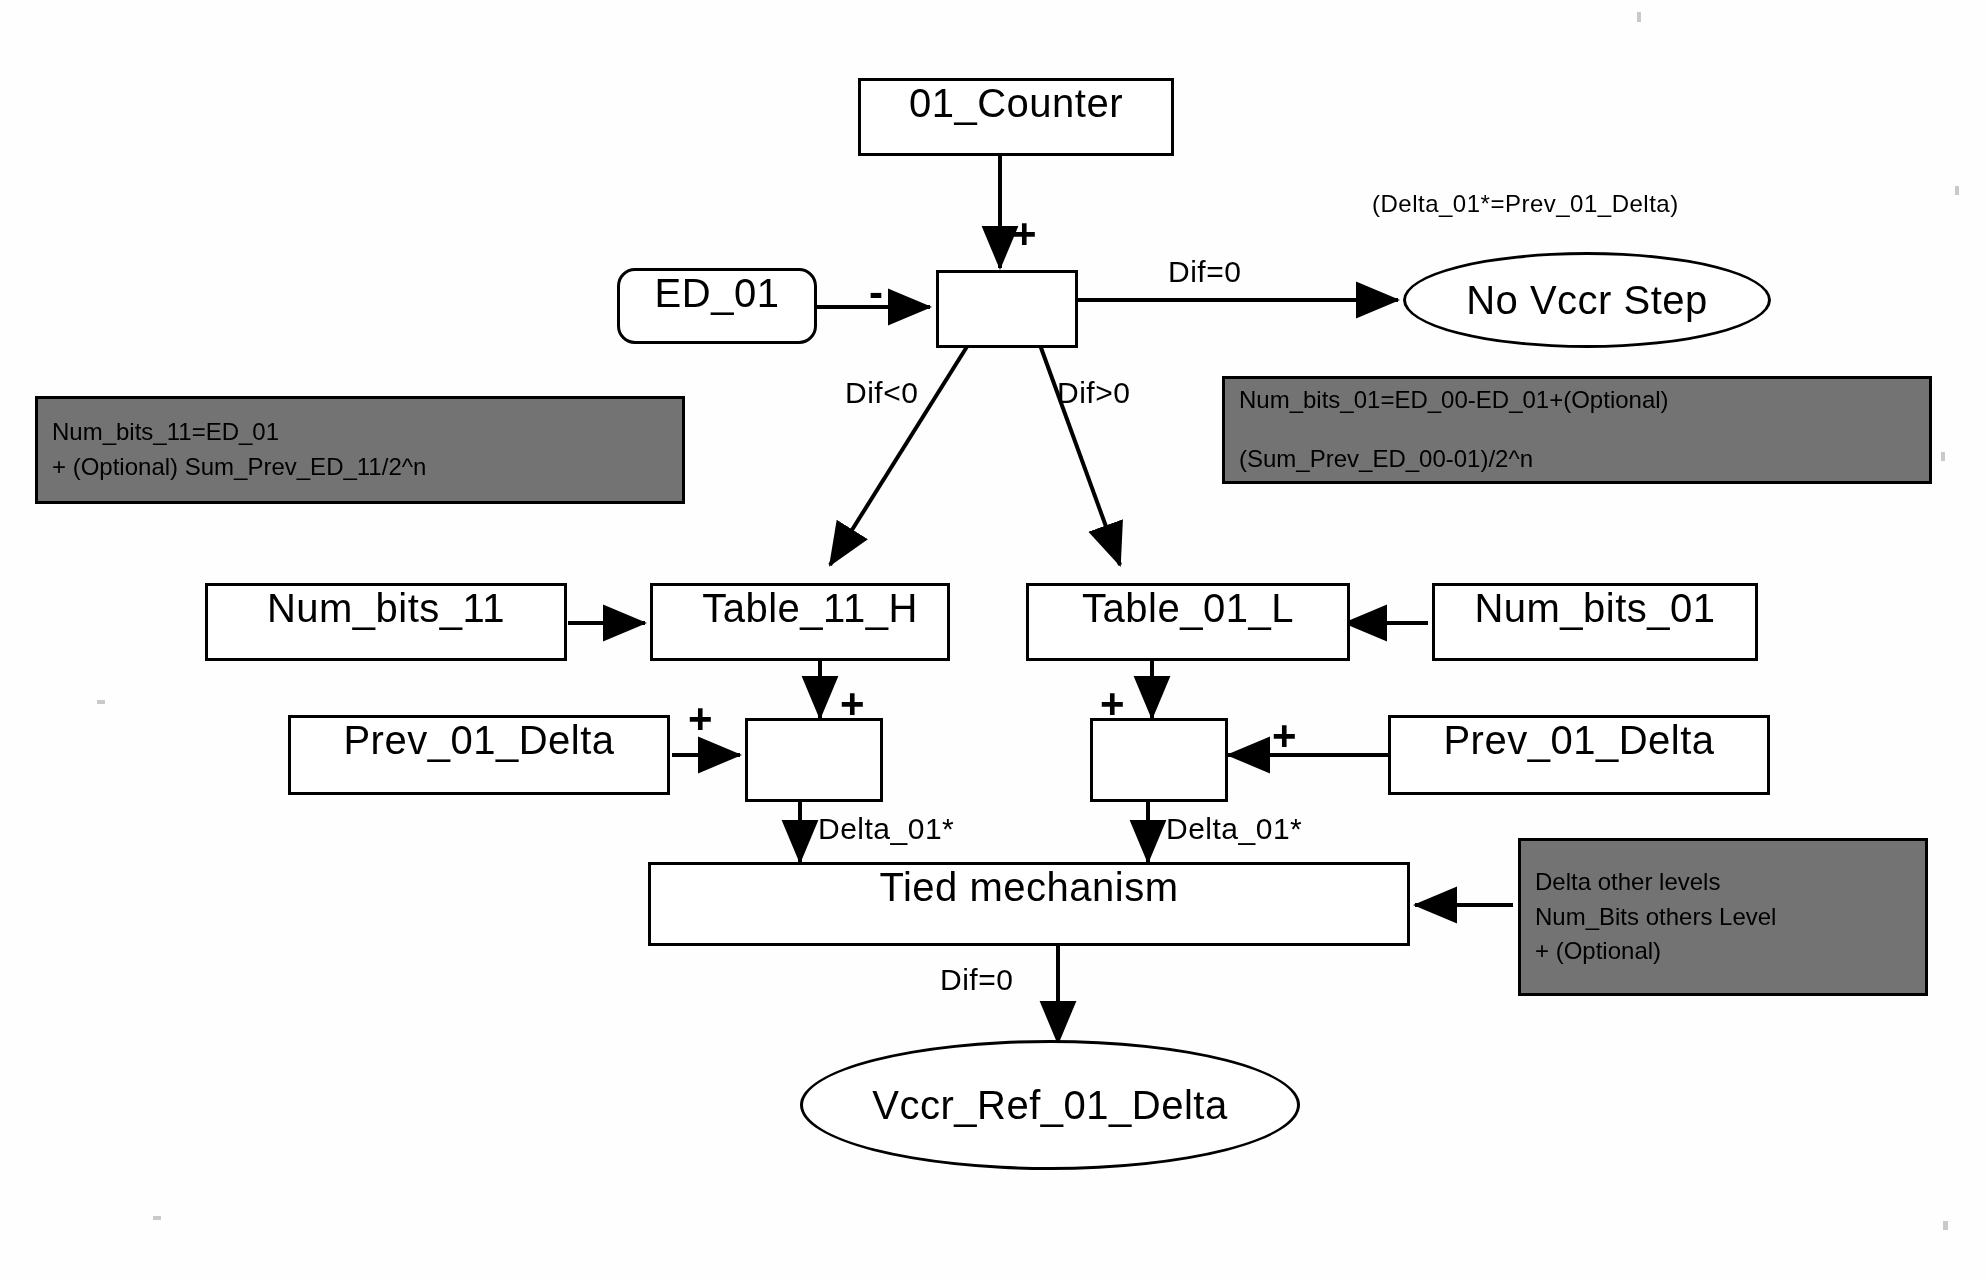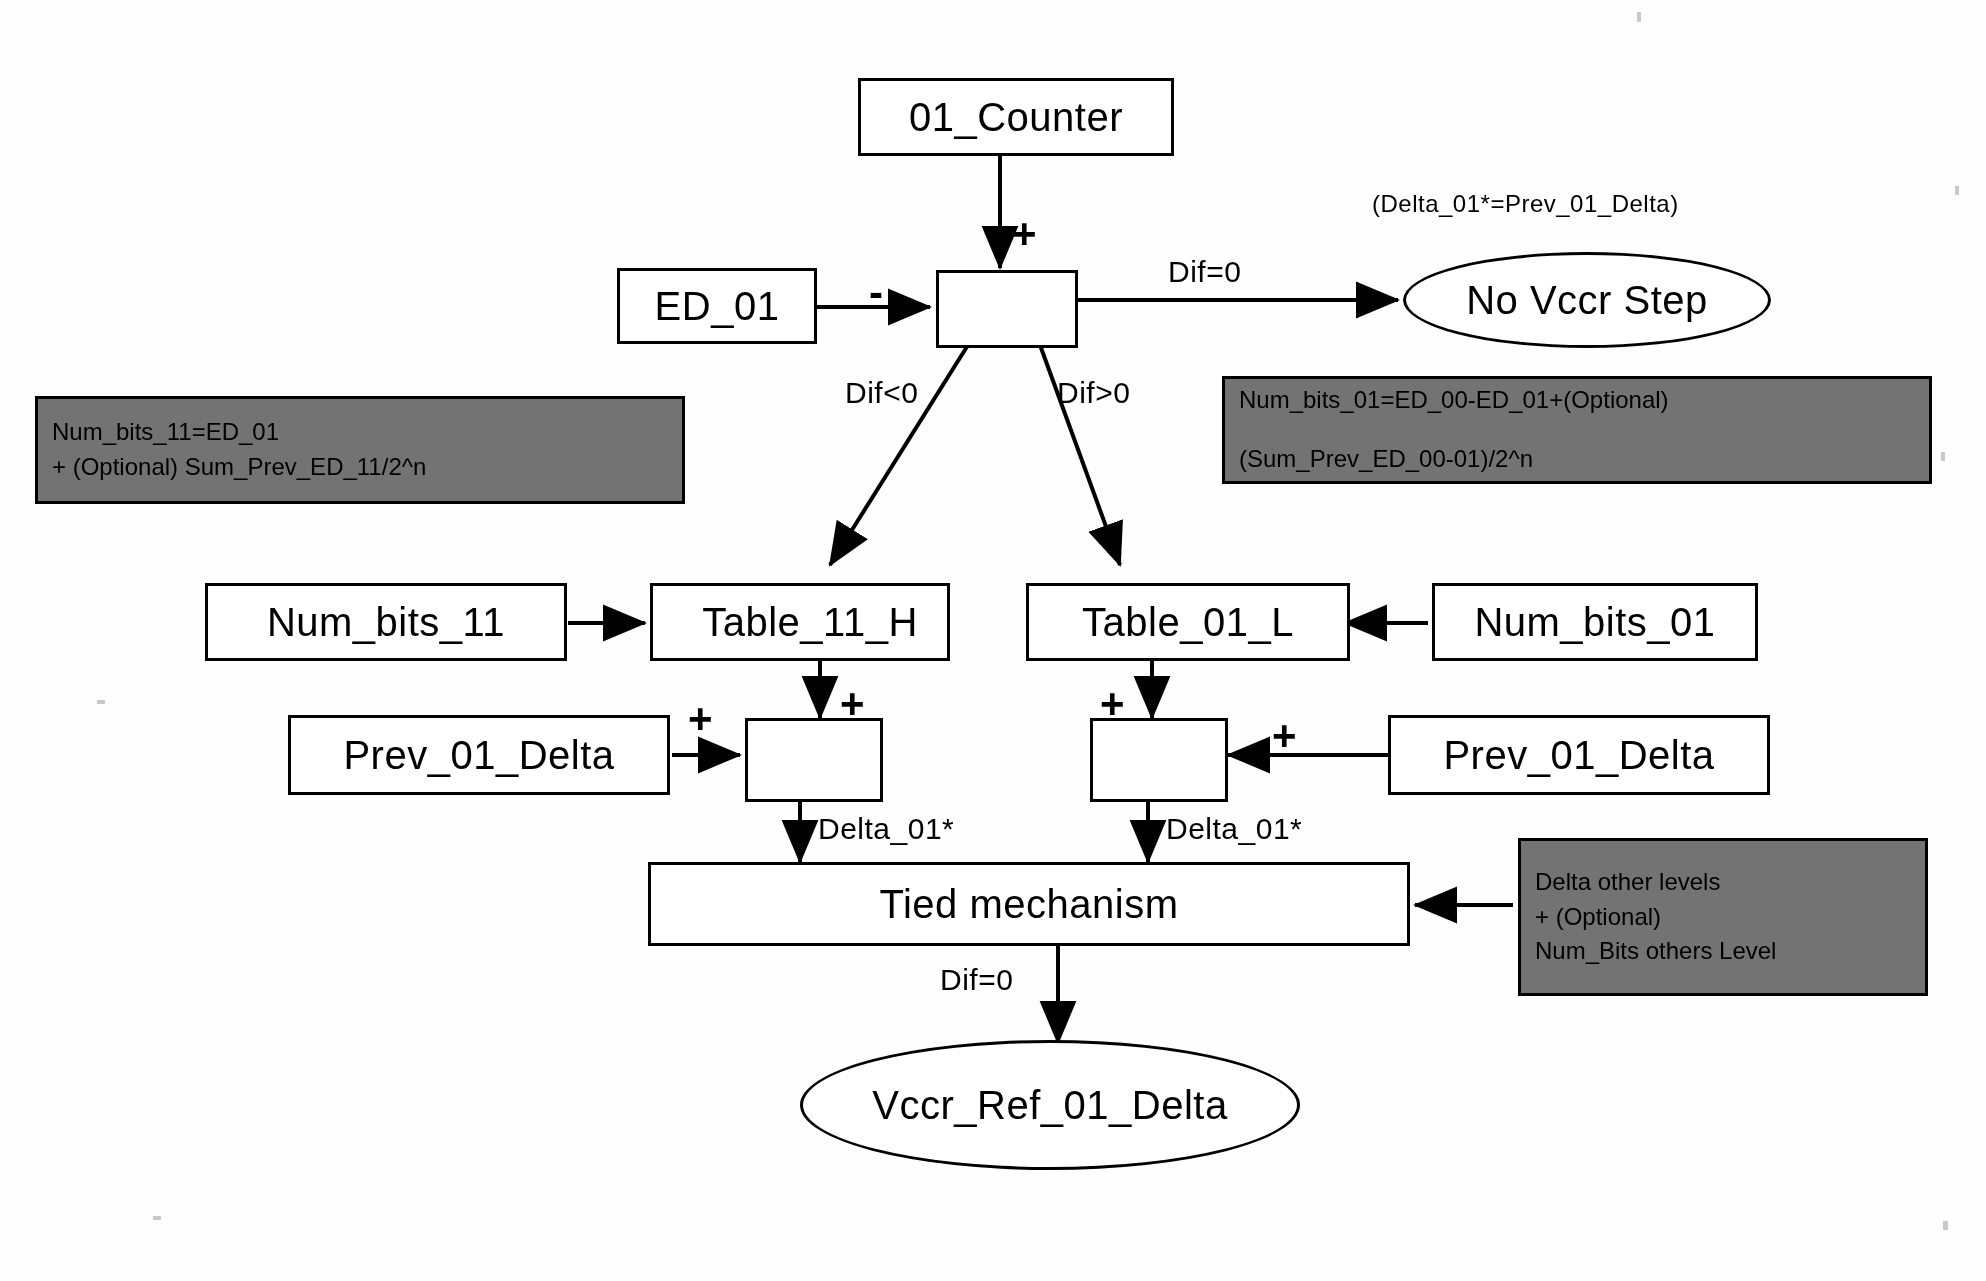--- a/index.html
+++ b/index.html
@@ -15,21 +15,21 @@
     font-family: "Liberation Sans", sans-serif;
     color: #000000;
     overflow: hidden;
   }
   .node {
     position: absolute;
     box-sizing: border-box;
     border: 3px solid #000;
     background: #fff;
     display: flex;
-    align-items: center;
+    align-items: flex-start;
     justify-content: center;
     text-align: center;
     letter-spacing: 0.5px;
   }
   .node.empty { border-width: 3px; }
   .ellipse {
     position: absolute;
     box-sizing: border-box;
     border: 3px solid #000;
     border-radius: 50%;
@@ -124,21 +124,21 @@
       <line x1="1513" y1="905" x2="1415" y2="905" marker-end="url(#ah)"></line>
 
       <line x1="1058" y1="945" x2="1058" y2="1043" marker-end="url(#ah)"></line>
     </g>
   </svg>
 
   <div class="node f-lg" style="left:858px;top:78px;width:316px;height:78px;">
     <span>01_Counter</span>
   </div>
 
-  <div class="node f-lg" style="left:617px;top:268px;width:200px;height:76px;">
+  <div class="node f-lg" style="left:617px;top:268px;width:200px;height:76px;border-radius:18px;">
     <span>ED_01</span>
   </div>
 
   <div class="node empty" style="left:936px;top:270px;width:142px;height:78px;">
     <span></span>
   </div>
 
   <div class="ellipse f-lg" style="left:1403px;top:252px;width:368px;height:96px;">
     <span>No Vccr Step</span>
   </div>
@@ -188,22 +188,22 @@
     <div class="line">+ (Optional) Sum_Prev_ED_11/2^n</div>
   </div>
 
   <div class="note f-md" style="left:1222px;top:376px;width:710px;height:108px;gap:24px;">
     <div class="line">Num_bits_01=ED_00-ED_01+(Optional)</div>
     <div class="line">(Sum_Prev_ED_00-01)/2^n</div>
   </div>
 
   <div class="note f-md" style="left:1518px;top:838px;width:410px;height:158px;">
     <div class="line">Delta other levels</div>
+    <div class="line">Num_Bits others Level</div>
     <div class="line">+ (Optional)</div>
-    <div class="line">Num_Bits others Level</div>
   </div>
 
   <div class="plain f-md" style="left:1372px;top:190px;">
     <span>(Delta_01*=Prev_01_Delta)</span>
   </div>
 
   <div class="sign" style="left:1012px;top:213px;">
     <span>+</span>
   </div>
 

